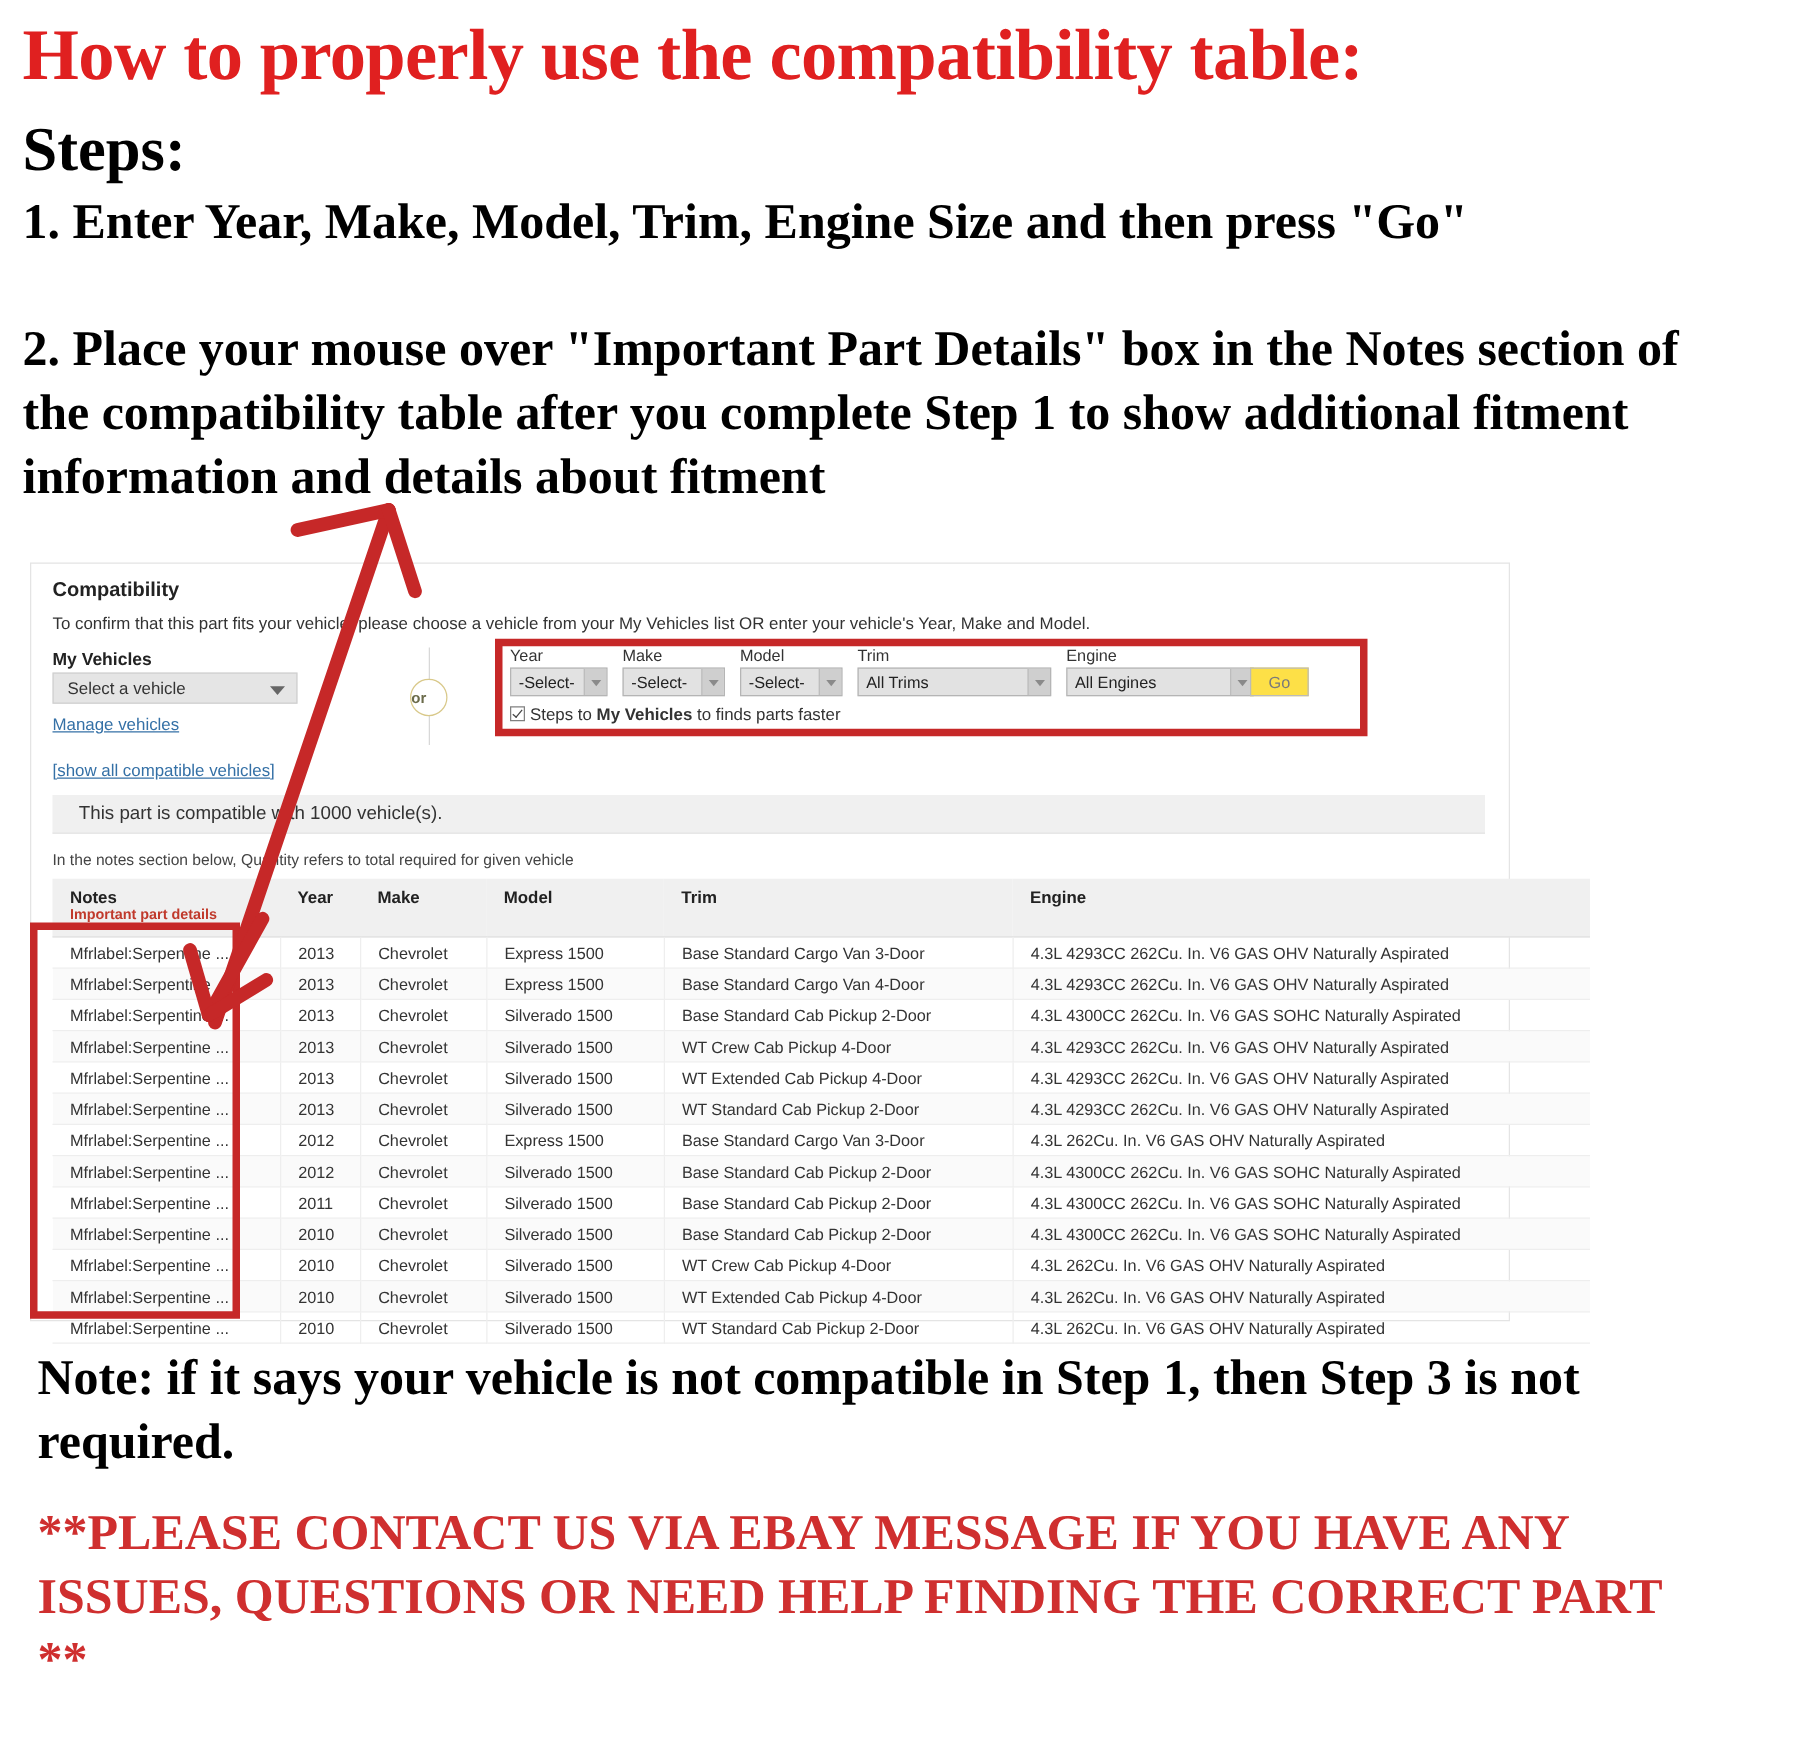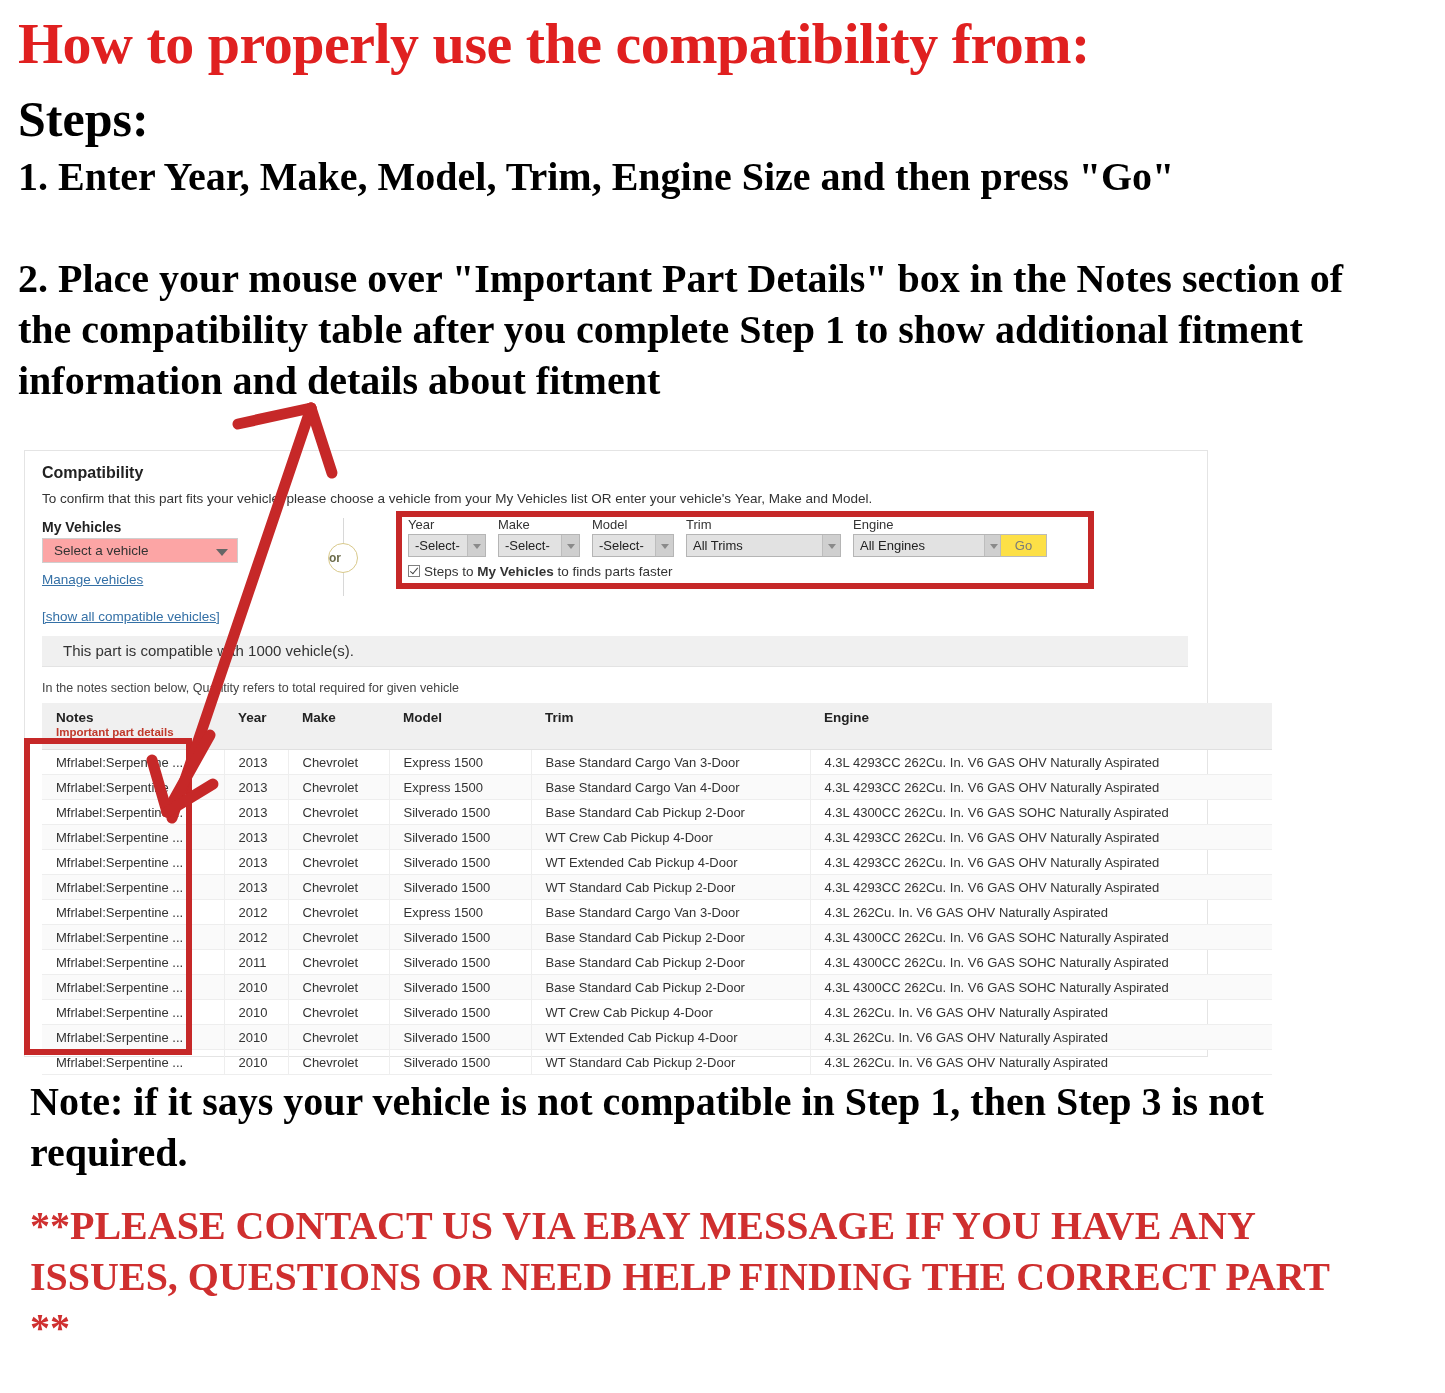--- a/index.html
+++ b/index.html
@@ -97,21 +97,21 @@
     font-size: 14px;
     font-weight: bold;
     color: #222222;
   }
   .mv-select {
     position: absolute;
     left: 17px;
     top: 87px;
     width: 196px;
     height: 25px;
-    background: #fca5a5;
+    background: #e5e5e5;
     border: 1px solid #cfcfcf;
     box-sizing: border-box;
   }
   .mv-select .mv-text {
     position: absolute;
     left: 11px;
     top: 4px;
     font-size: 13.5px;
     color: #333333;
   }
@@ -393,21 +393,21 @@
     font-weight: bold;
     font-size: 40px;
     line-height: 1.28;
     color: #cf2f2f;
     text-transform: uppercase;
   }
 </style>
 </head>
 <body>
 
-<div class="headline">How to properly use the compatibility from:</div>
+<div class="headline">How to properly use the compatibility table:</div>
 <div class="steps-label">Steps:</div>
 <div class="step1">1. Enter Year, Make, Model, Trim, Engine Size and then press "Go"</div>
 <div class="step2">2. Place your mouse over "Important Part Details" box in the Notes section of the compatibility table after you complete Step 1 to show additional fitment information and details about fitment</div>
 
 <div class="panel">
 
   <div class="panel-title">Compatibility</div>
   <div class="panel-sub">To confirm that this part fits your vehicle, please choose a vehicle from your My Vehicles list OR enter your vehicle's Year, Make and Model.</div>
 
   <div class="mv-title">My Vehicles</div>

